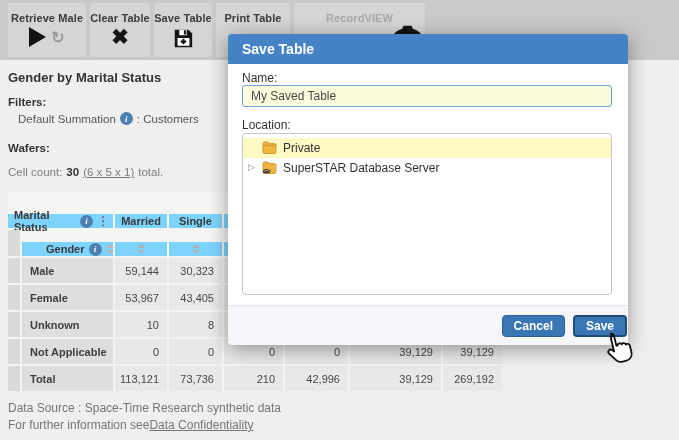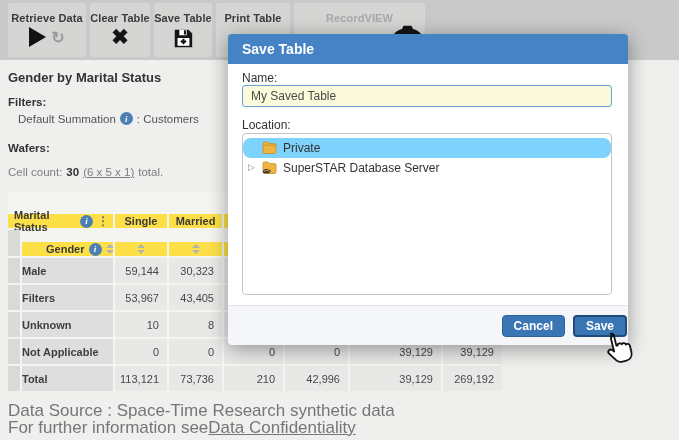--- a/index.html
+++ b/index.html
@@ -38,34 +38,34 @@
   
   .grid {
     position:absolute; left:8px; top:192px; background:#f4f4f2;
     display:grid;
     grid-template-columns:12px 91px 52px 53px 59px 63px 91px 59px;
     grid-template-rows:8px 26px 26px 25px 25px 25px 25px 25px;
     gap:2px;
     font-size:11px;
   }
   .cell { background:#e8e8e7; display:flex; align-items:center; }
-  .hcell { background:#fde047;margin-top:12px; }
+  .hcell { background:#7dd3fc;margin-top:12px; }
   .gutter { background:#dadad9; }
-  .lcell { background:#dedede; font-weight:700; color:#3e3e3e; }
+  .lcell { background:#dedede; font-weight:700; color:#3e3e3e; padding-left:8px; }
   .span2 { grid-column:1 / span 2; }
   .num { justify-content:flex-end; padding-right:8px; color:#474747; }
   .chead { justify-content:center; font-weight:700; color:#3a3a3a; }
   .hflex { display:flex; align-items:center; gap:4px; padding-left:6px; font-weight:700; color:#3a3a3a; }
   .dots { color:#6b6b6b; font-weight:700; font-size:12px; margin-left:auto; padding-right:4px; cursor:pointer; letter-spacing:0; }
   .sort { display:inline-flex; flex-direction:column; gap:2px; cursor:pointer; }
   .sort i { display:block; width:0; height:0; border-left:4px solid transparent; border-right:4px solid transparent; }
   .sort .up { border-bottom:4px solid #b3b3b3; }
   .sort .dn { border-top:4px solid #b3b3b3; }
   
-  .fnote { position:absolute; font-size:17px; color:#767676; }
+  .fnote { position:absolute; font-size:12px; color:#767676; }
   .fnote a { color:#767676; text-decoration:underline; cursor:pointer; }
   
   .modal {
     position:absolute; left:228px; top:34px; width:400px; height:311px; z-index:10;
     background:#fff; border-radius:5px; box-shadow:0 4px 20px rgba(0,0,0,.38);
   }
   .m-head {
     height:30px; background:#4583c4; border-radius:4px 4px 0 0; display:flex; align-items:center;
     padding-left:14px; color:#fff; font-size:14px; font-weight:700;
   }
@@ -73,21 +73,21 @@
   .m-input {
     position:absolute; left:14px; top:51px; width:370px; height:22px;
     background:#fbfada; border:1px solid #69a3da; border-radius:3px;
     font-family:"Liberation Sans", sans-serif; font-size:12px; color:#4a4a4a; padding:0 8px; outline:none;
   }
   .listbox {
     position:absolute; left:14px; top:99px; width:370px; height:162px;
     background:#fff; border:1px solid #c5c5c5; border-radius:4px; overflow:hidden;
   }
   .tree-row { position:relative; height:20px; display:flex; align-items:center; font-size:12px; color:#333; cursor:pointer; }
-  .tree-row.sel { background:#7dd3fc;border-radius:8px; }
+  .tree-row.sel { background:#fef9c3; }
   .caret { position:absolute; left:5px; font-size:9px; color:#8a8a8a; top:4px; }
   .tree-ic { position:absolute; left:19px; top:3px; }
   .tree-txt { margin-left:40px; }
   .m-foot {
     position:absolute; left:0; top:271px; width:400px; height:40px;
     background:#f4f6f9; border-top:1px solid #e3e5e9; border-radius:0 0 4px 4px;
     display:flex; align-items:center; justify-content:flex-end; gap:8px; padding-right:1px;
   }
   .m-btn {
     height:22px; background:#3a76b4; border:1px solid #2e619a; border-radius:4px;
@@ -96,21 +96,21 @@
   }
   .m-btn.primary { border:2px solid #1f4a7c; }
   .cursor-hand { position:absolute; left:600px; top:331px; z-index:20; }
 </style>
 </head>
 <body>
 
 <div class="toolbar">
 
   <div class="tb-btn" style="left:8px; width:78px;">
-    <span class="tb-label">Retrieve Data</span>
+    <span class="tb-label">Retrieve Male</span>
     <span class="tb-icons">
       <span class="play-tri"></span>
       <span class="refresh-glyph">↻</span>
     </span>
   </div>
 
   <div class="tb-btn" style="left:90px; width:60px;">
     <span class="tb-label">Clear Table</span>
     <span class="tb-icons">
         <span class="x-glyph">✖</span>
@@ -171,22 +171,22 @@
   <div class="cell hcell"></div>
     <div class="cell hcell"></div>
   <div class="cell hcell"></div>
     <div class="cell hcell"></div>
 
   <div class="cell hcell span2 hflex">
     <span>Marital Status</span>
     <span class="info-ic">i</span>
     <span class="dots">⋮</span>
   </div>
+  <div class="cell hcell chead">Married</div>
   <div class="cell hcell chead">Single</div>
-  <div class="cell hcell chead">Married</div>
   <div class="cell hcell chead"></div>
   <div class="cell hcell chead"></div>
   <div class="cell hcell chead"></div>
   <div class="cell hcell chead"></div>
 
   <div class="cell gutter"></div>
   <div class="cell hcell hflex" style="padding-left:24px;">
     <span>Gender</span>
     <span class="info-ic">i</span>
     <span class="sort">
@@ -215,21 +215,21 @@
   <div class="cell gutter"></div>
   <div class="cell lcell">Male</div>
   <div class="cell num">59,144</div>
   <div class="cell num">30,323</div>
   <div class="cell num"></div>
   <div class="cell num"></div>
   <div class="cell num"></div>
   <div class="cell num"></div>
 
   <div class="cell gutter"></div>
-  <div class="cell lcell">Filters</div>
+  <div class="cell lcell">Female</div>
   <div class="cell num">53,967</div>
   <div class="cell num">43,405</div>
   <div class="cell num"></div>
   <div class="cell num"></div>
   <div class="cell num"></div>
   <div class="cell num"></div>
 
   <div class="cell gutter"></div>
   <div class="cell lcell">Unknown</div>
   <div class="cell num">10</div>

